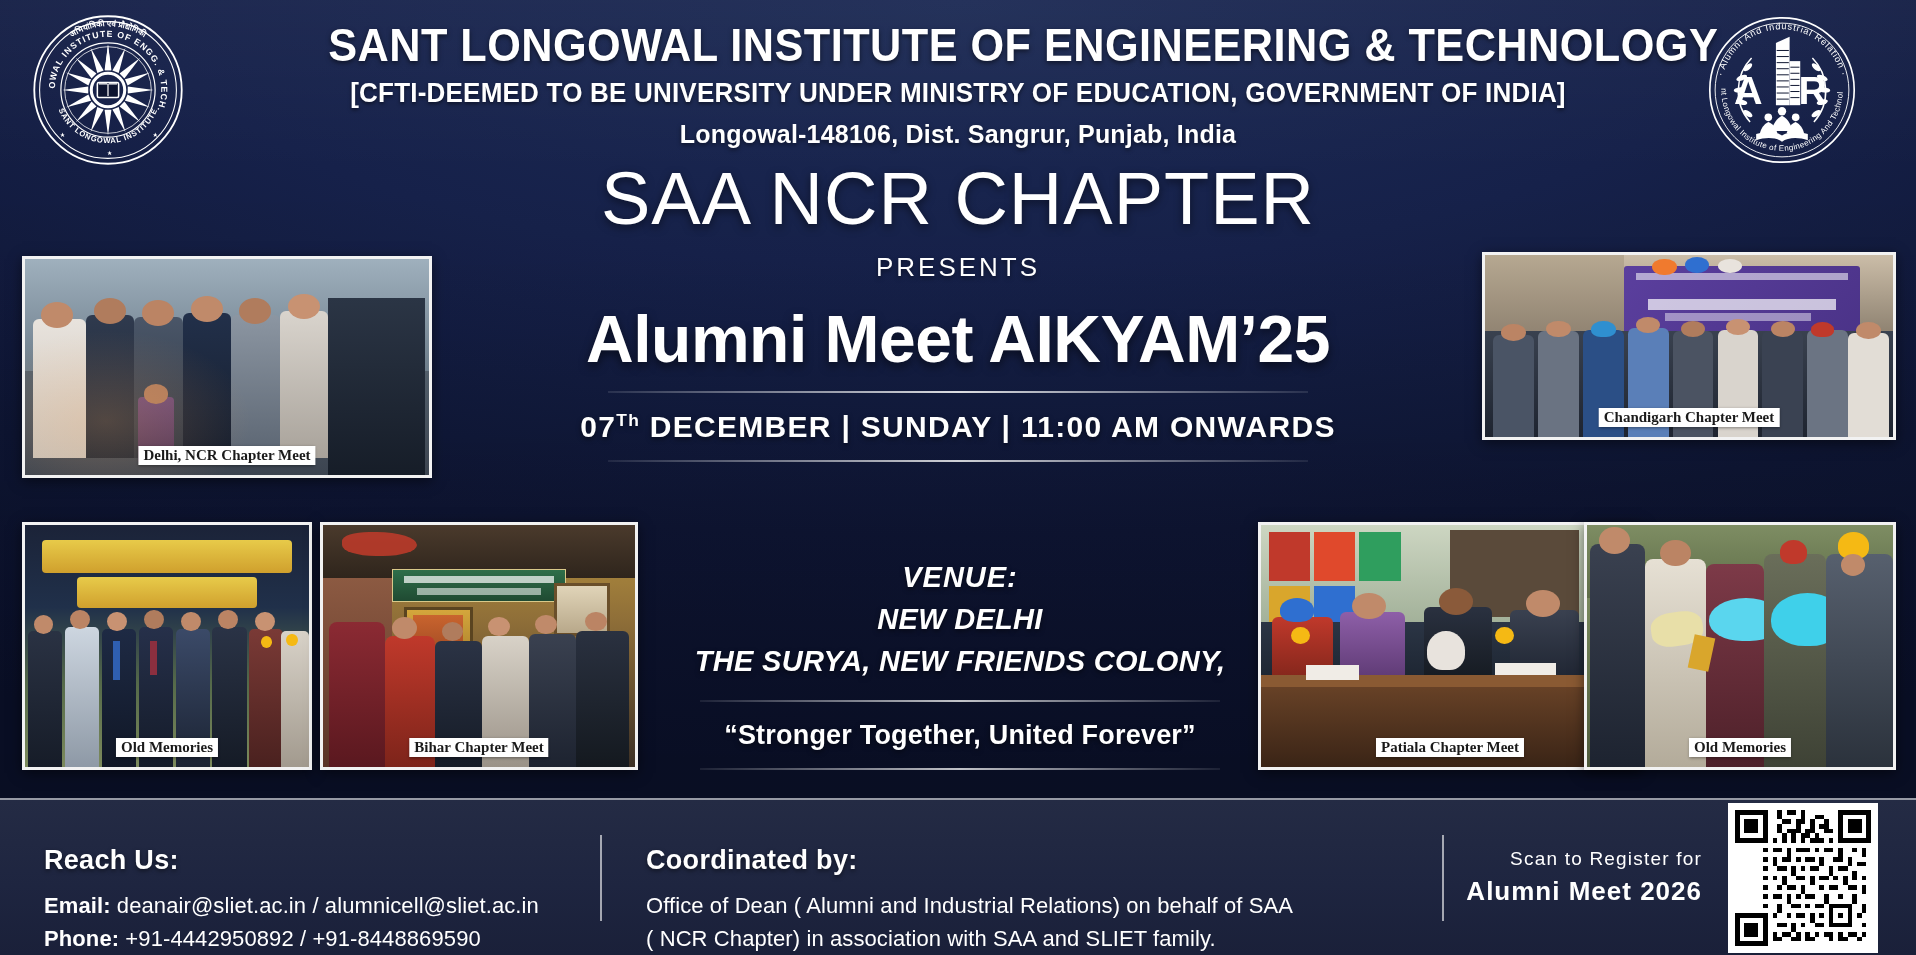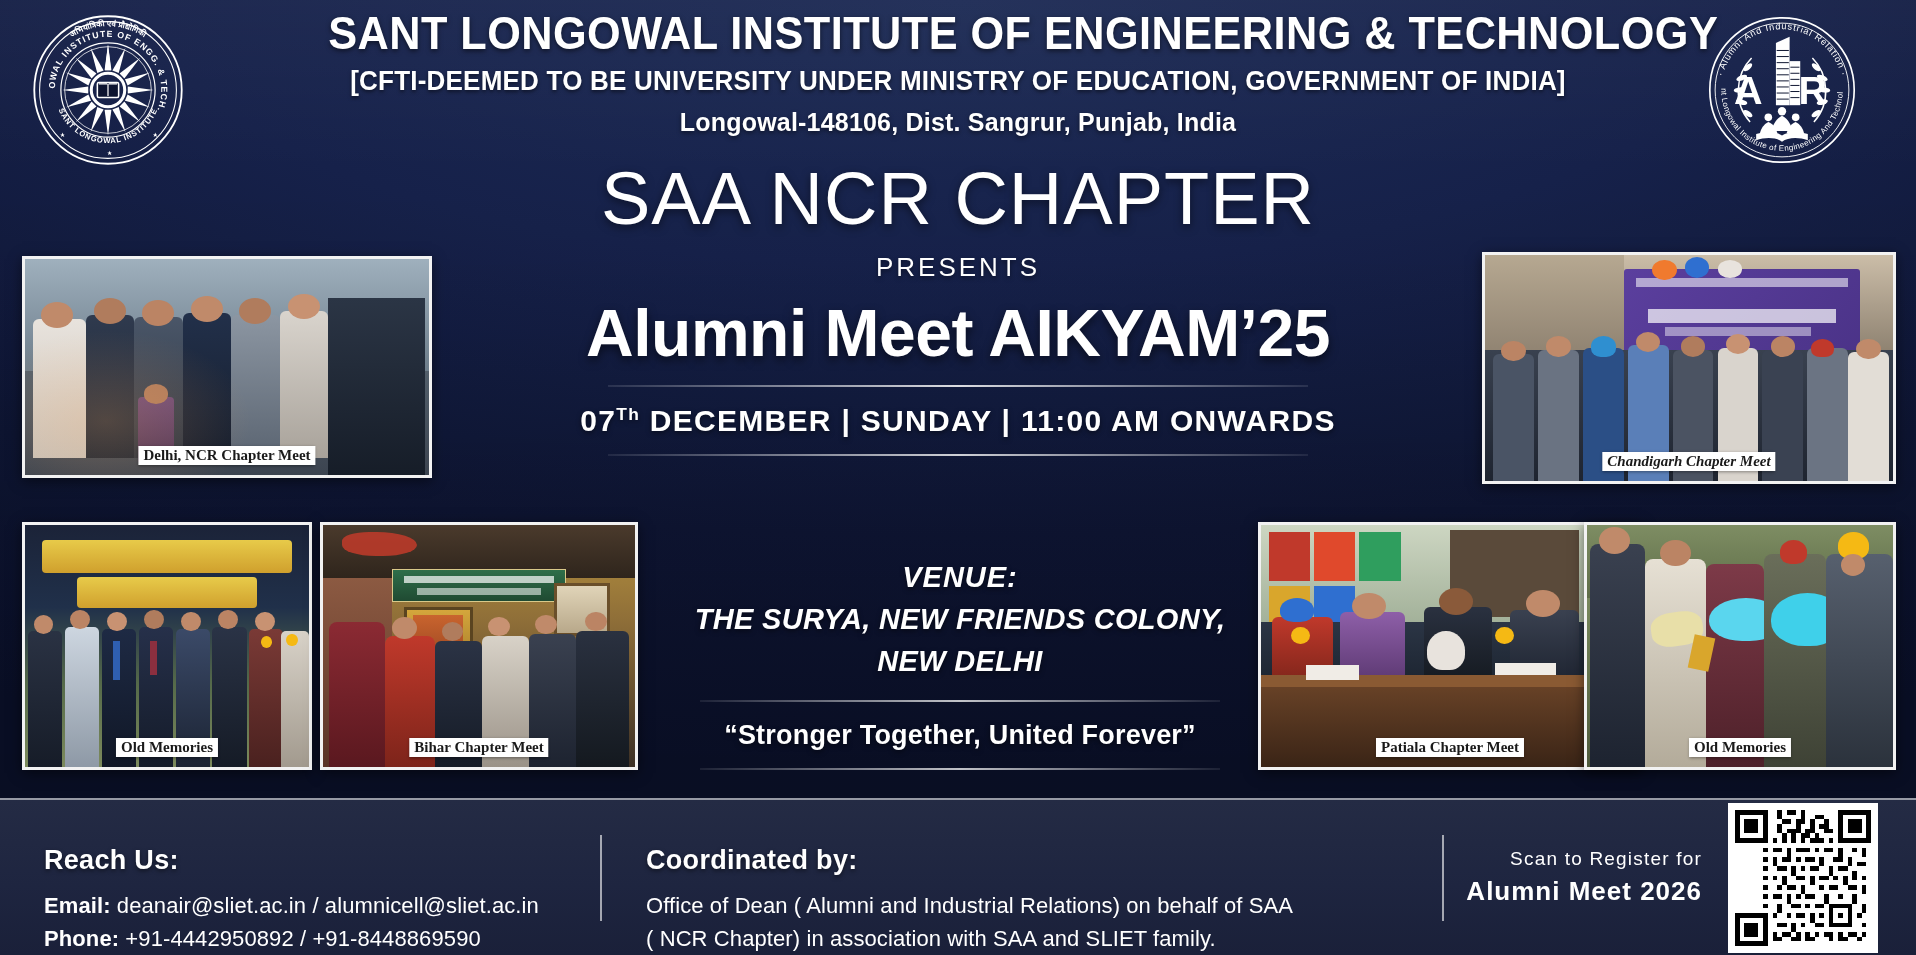--- a/index.html
+++ b/index.html
@@ -21,21 +21,21 @@
   #poster::after{
     content:"";position:absolute;inset:0;
     background:linear-gradient(to bottom, rgba(255,255,255,.035) 0%, rgba(255,255,255,0) 18%, rgba(0,0,0,.18) 100%);
     pointer-events:none;
   }
 
   
   .header{
     position:absolute; left:0; right:0; top:0; height:168px;
     display:flex; align-items:flex-start; justify-content:center;
-    padding-top:10px;
+    padding-top:22px;
     z-index:5;
   }
   .header-text{ text-align:center; width:1340px; }
   .inst-name{
     font-family:"Liberation Sans Narrow","Liberation Sans",sans-serif;
     font-weight:bold; font-size:46px; letter-spacing:.5px;
     transform:scaleX(.94); line-height:1.04;
     text-shadow:0 2px 5px rgba(0,0,0,.55);
     white-space:nowrap;
   }
@@ -63,21 +63,21 @@
   }
   .chapter-title{
     font-size:74px; font-weight:normal; letter-spacing:1px;
     line-height:1.06; text-shadow:0 3px 8px rgba(0,0,0,.5);
   }
   .presents{
     font-size:26px; letter-spacing:3px; margin-top:14px;
     text-shadow:0 2px 4px rgba(0,0,0,.5);
   }
   .event-title{
-    font-size:66px; font-weight:bold; margin-top:16px;
+    font-size:66px; font-weight:bold; margin-top:22px;
     letter-spacing:-.5px; line-height:1.05;
     text-shadow:0 4px 10px rgba(0,0,0,.55);
     white-space:nowrap;
   }
   .rule{
     height:2px; background:linear-gradient(to right, rgba(255,255,255,.1), rgba(255,255,255,.85), rgba(255,255,255,.1));
     margin:16px auto 0; width:700px;
   }
   .date-line{
     font-size:30px; font-weight:bold; letter-spacing:1.3px;
@@ -301,21 +301,21 @@
       <div style="position:absolute;left:41%;top:17%;width:8%;height:12%;background:#c08a6a;border-radius:50%;"></div>
       <div style="position:absolute;left:53%;top:18%;width:8%;height:12%;background:#b07c5d;border-radius:50%;"></div>
       <div style="position:absolute;left:65%;top:16%;width:8%;height:12%;background:#c89272;border-radius:50%;"></div>
       <div style="position:absolute;left:28%;top:64%;width:9%;height:30%;background:linear-gradient(#6d4b7a,#4b3354);border-radius:4px 4px 0 0;"></div>
       <div style="position:absolute;left:29.5%;top:58%;width:6%;height:9%;background:#b07c5d;border-radius:50%;"></div>
       <div style="position:absolute;inset:0;background:radial-gradient(60% 70% at 20% 75%, rgba(255,170,90,.22), transparent 60%);"></div>
     </div>
     <div class="caption">Delhi, NCR Chapter Meet</div>
   </div>
 
-  <div class="photo" style="left:1482px; top:252px; width:414px; height:232px;font-style:italic;">
+  <div class="photo" style="left:1482px; top:252px; width:414px; height:188px;">
     <div class="ph-img" style="background:linear-gradient(to bottom,#cbbda8 0%,#8b7f6e 45%,#3a3f4c 100%);">
       <div style="position:absolute;left:34%;top:6%;width:58%;height:38%;background:linear-gradient(135deg,#5b3f9e,#4b3388);border-radius:3px;"></div>
       <div style="position:absolute;left:37%;top:10%;width:52%;height:4%;background:rgba(255,255,255,.55);"></div>
       <div style="position:absolute;left:40%;top:24%;width:46%;height:6%;background:rgba(255,255,255,.7);"></div>
       <div style="position:absolute;left:44%;top:32%;width:36%;height:4%;background:rgba(255,255,255,.45);"></div>
       <div style="position:absolute;left:0;top:0;width:34%;height:46%;background:linear-gradient(#b6a891,#8e8170);"></div>
       <div style="position:absolute;left:41%;top:2%;width:6%;height:9%;background:#f07a2e;border-radius:50%;"></div>
       <div style="position:absolute;left:49%;top:1%;width:6%;height:9%;background:#2f6fd0;border-radius:50%;"></div>
       <div style="position:absolute;left:57%;top:2%;width:6%;height:8%;background:#e8e3dd;border-radius:50%;"></div>
       <div style="position:absolute;left:0;top:42%;width:100%;height:58%;background:linear-gradient(to bottom,#39414f,#1e2430);"></div>
@@ -452,22 +452,22 @@
     <div class="chapter-title">SAA NCR CHAPTER</div>
     <div class="presents">PRESENTS</div>
     <div class="event-title">Alumni Meet AIKYAM’25</div>
     <div class="rule"></div>
     <div class="date-line"><span>07</span><sup>Th</sup><span> DECEMBER  | SUNDAY | 11:00 AM ONWARDS</span></div>
     <div class="rule2"></div>
   </div>
 
   <div class="venue-block">
     <div class="venue-label">VENUE:</div>
+    <div class="venue-line">NEW DELHI</div>
     <div class="venue-line">THE SURYA, NEW FRIENDS COLONY,</div>
-    <div class="venue-line">NEW DELHI</div>
     <div class="rule3"></div>
     <div class="tagline">“Stronger Together, United Forever”</div>
     <div class="rule4"></div>
   </div>
 
   <div class="footer">
 
     <div class="f-col f-reach">
       <div class="f-head">Reach Us:</div>
       <div class="f-line"><b>Email:</b><span> deanair@sliet.ac.in / alumnicell@sliet.ac.in</span></div>

